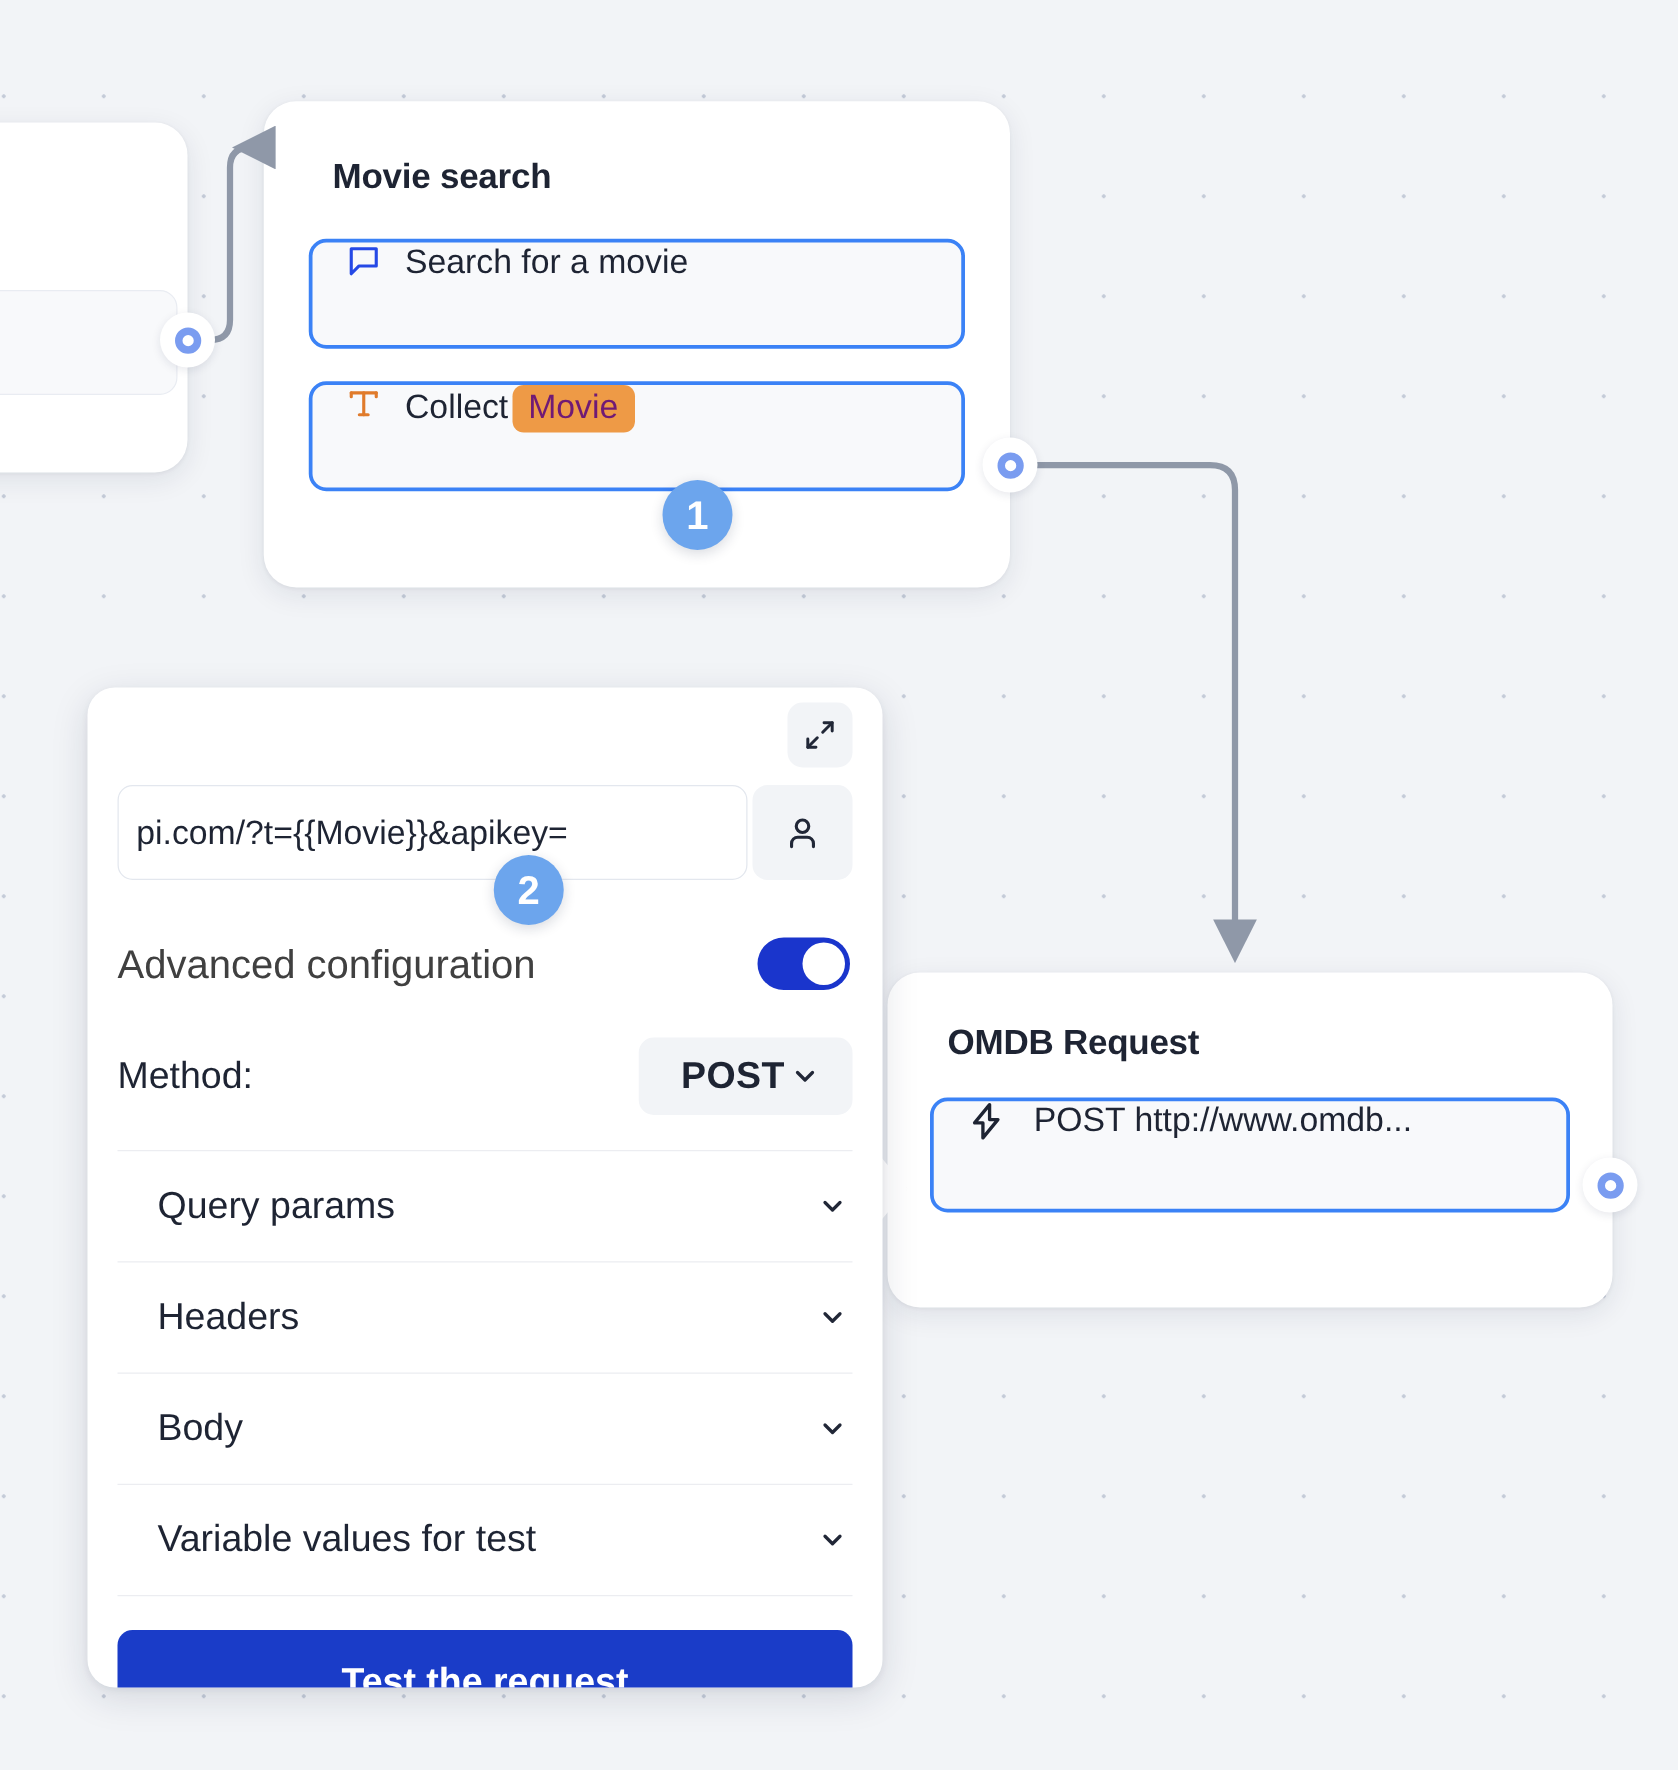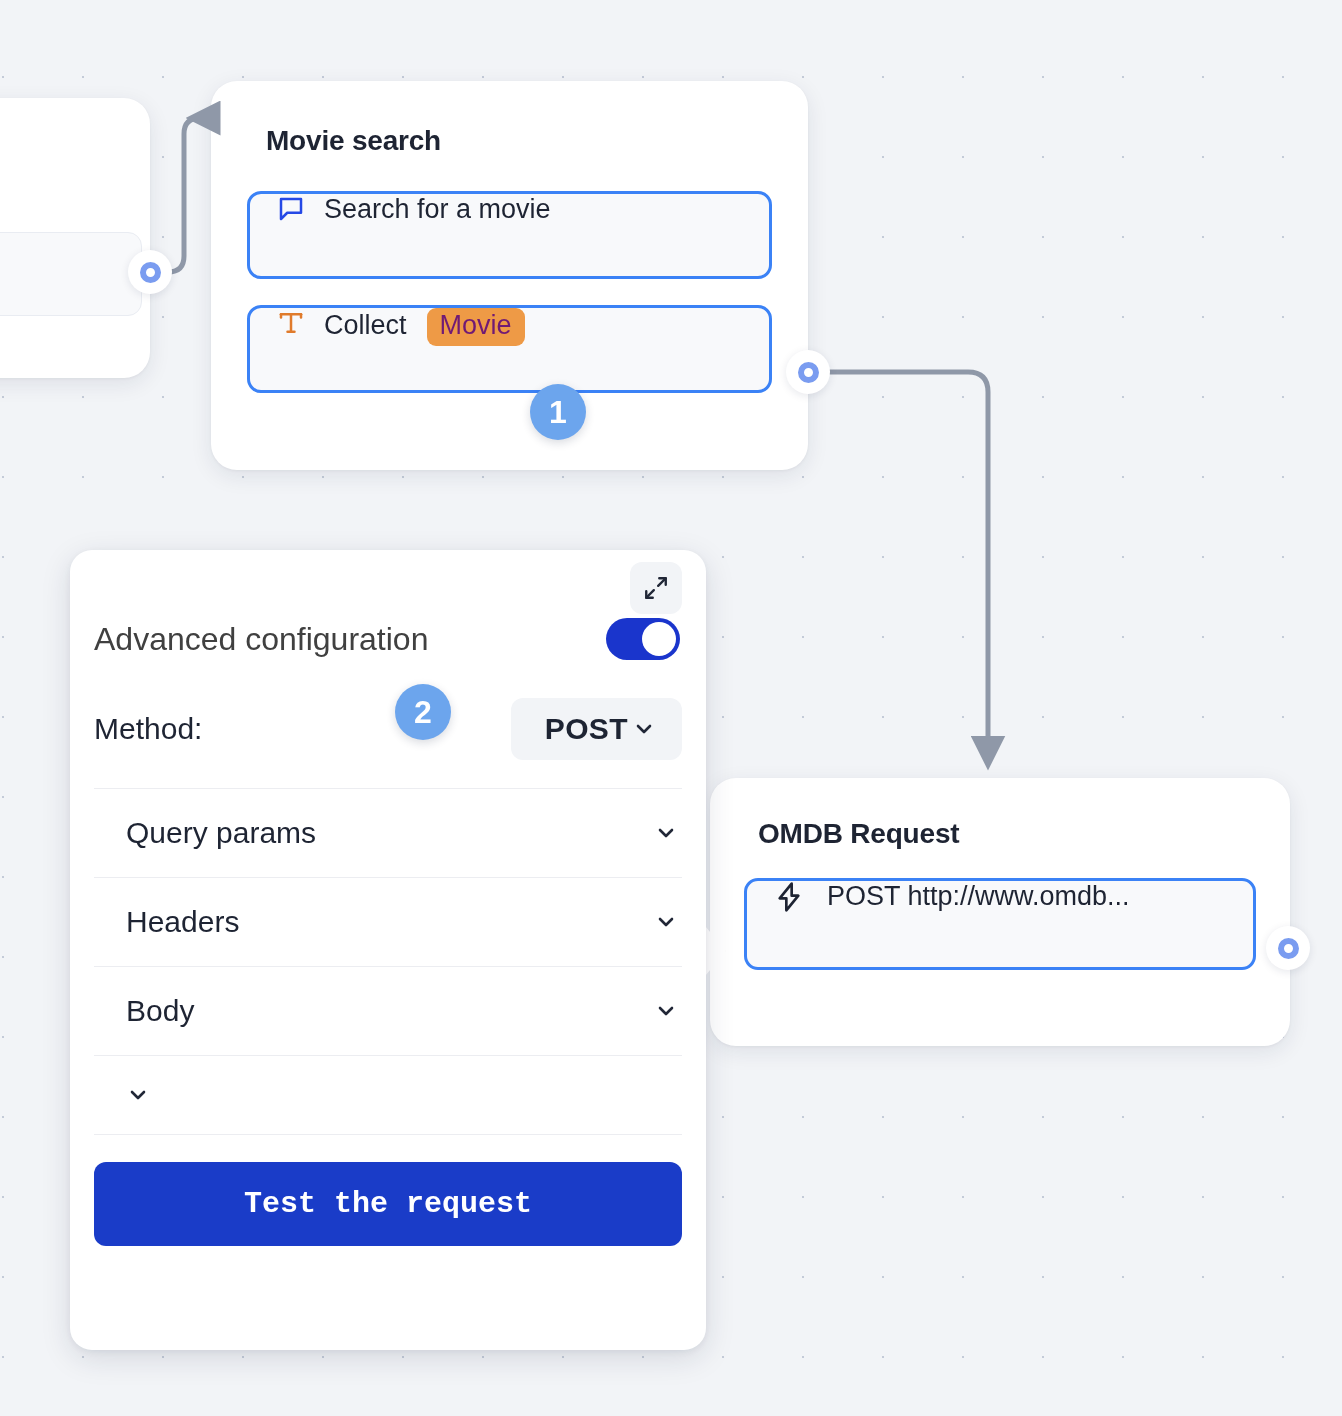--- a/index.html
+++ b/index.html
@@ -88,21 +88,21 @@
 
   .chip {
     display: inline-block;
     background: #ee9a46;
     color: #701a75;
     border-radius: 9px;
     padding: 3px 13px 5px;
     font-size: 27px;
     line-height: 1.1;
   }
-  .row-label { display: flex; align-items: baseline; gap: 20px; }
+  .row-label { display: flex; align-items: baseline; gap: 3px; }
 
   
   #node-omdb {
     left: 710px;
     top: 778px;
     width: 580px;
     height: 268px;
     padding: 40px 34px;
   }
   #node-omdb .node-title { margin: 0 0 28px 14px; }
@@ -285,21 +285,21 @@
   .accordion-label { font-size: 30px; color: #1e2433; }
 
   .test-btn {
     margin-top: 27px;
     width: 100%;
     height: 84px;
     background: #1a3cc8;
     border: none;
     border-radius: 12px;
     color: #ffffff;
-    font-family: Liberation Mono, monospace;
+    font-family: Liberation Sans, sans-serif;
     font-size: 30px;
     font-weight: 700;
     cursor: pointer;
   }
 
   
   .badge {
     position: absolute;
     width: 56px;
     height: 56px;
@@ -393,20 +393,31 @@
         <span>
           <svg width="26" height="26" viewBox="0 0 24 24" fill="none" stroke="#212737" stroke-width="2.2" stroke-linecap="round" stroke-linejoin="round">
             <path d="M14 10 L21 3"></path>
               <path d="M15 3 h6 v6"></path>
             <path d="M10 14 L3 21"></path>
               <path d="M9 21 H3 v-6"></path>
           </svg>
         </span>
       </div>
 
+      <div class="url-row">
+        <input class="url-input" type="text" value="pi.com/?t={{Movie}}&amp;apikey=" style="">
+        <div class="user-btn">
+          <span>
+            <svg width="30" height="30" viewBox="0 0 24 24" fill="none" stroke="#212737" stroke-width="2" stroke-linecap="round" stroke-linejoin="round">
+              <circle cx="12" cy="8" r="4"></circle>
+              <path d="M5 21 v-2 a4 4 0 0 1 4-4 h6 a4 4 0 0 1 4 4 v2"></path>
+            </svg>
+          </span>
+        </div>
+      </div>
 
       <div class="adv-row">
         <span class="adv-label">Advanced configuration</span>
         <div class="toggle">
           <div class="knob"></div>
         </div>
       </div>
 
       <div class="method-row">
         <span class="method-label">Method:</span>
@@ -441,20 +452,21 @@
       <div class="accordion-item">
         <span class="accordion-label">Body</span>
         <span>
           <svg width="24" height="24" viewBox="0 0 24 24" fill="none" stroke="#212737" stroke-width="2.6" stroke-linecap="round" stroke-linejoin="round">
               <path d="M6 9 L12 15 L18 9"></path>
             </svg>
         </span>
       </div>
 
       <div class="accordion-item">
+        <span class="accordion-label">Variable values for test</span>
         <span>
           <svg width="24" height="24" viewBox="0 0 24 24" fill="none" stroke="#212737" stroke-width="2.6" stroke-linecap="round" stroke-linejoin="round">
               <path d="M6 9 L12 15 L18 9"></path>
             </svg>
         </span>
       </div>
 
       <button class="test-btn">Test the request</button>
     </div>
   </div>

